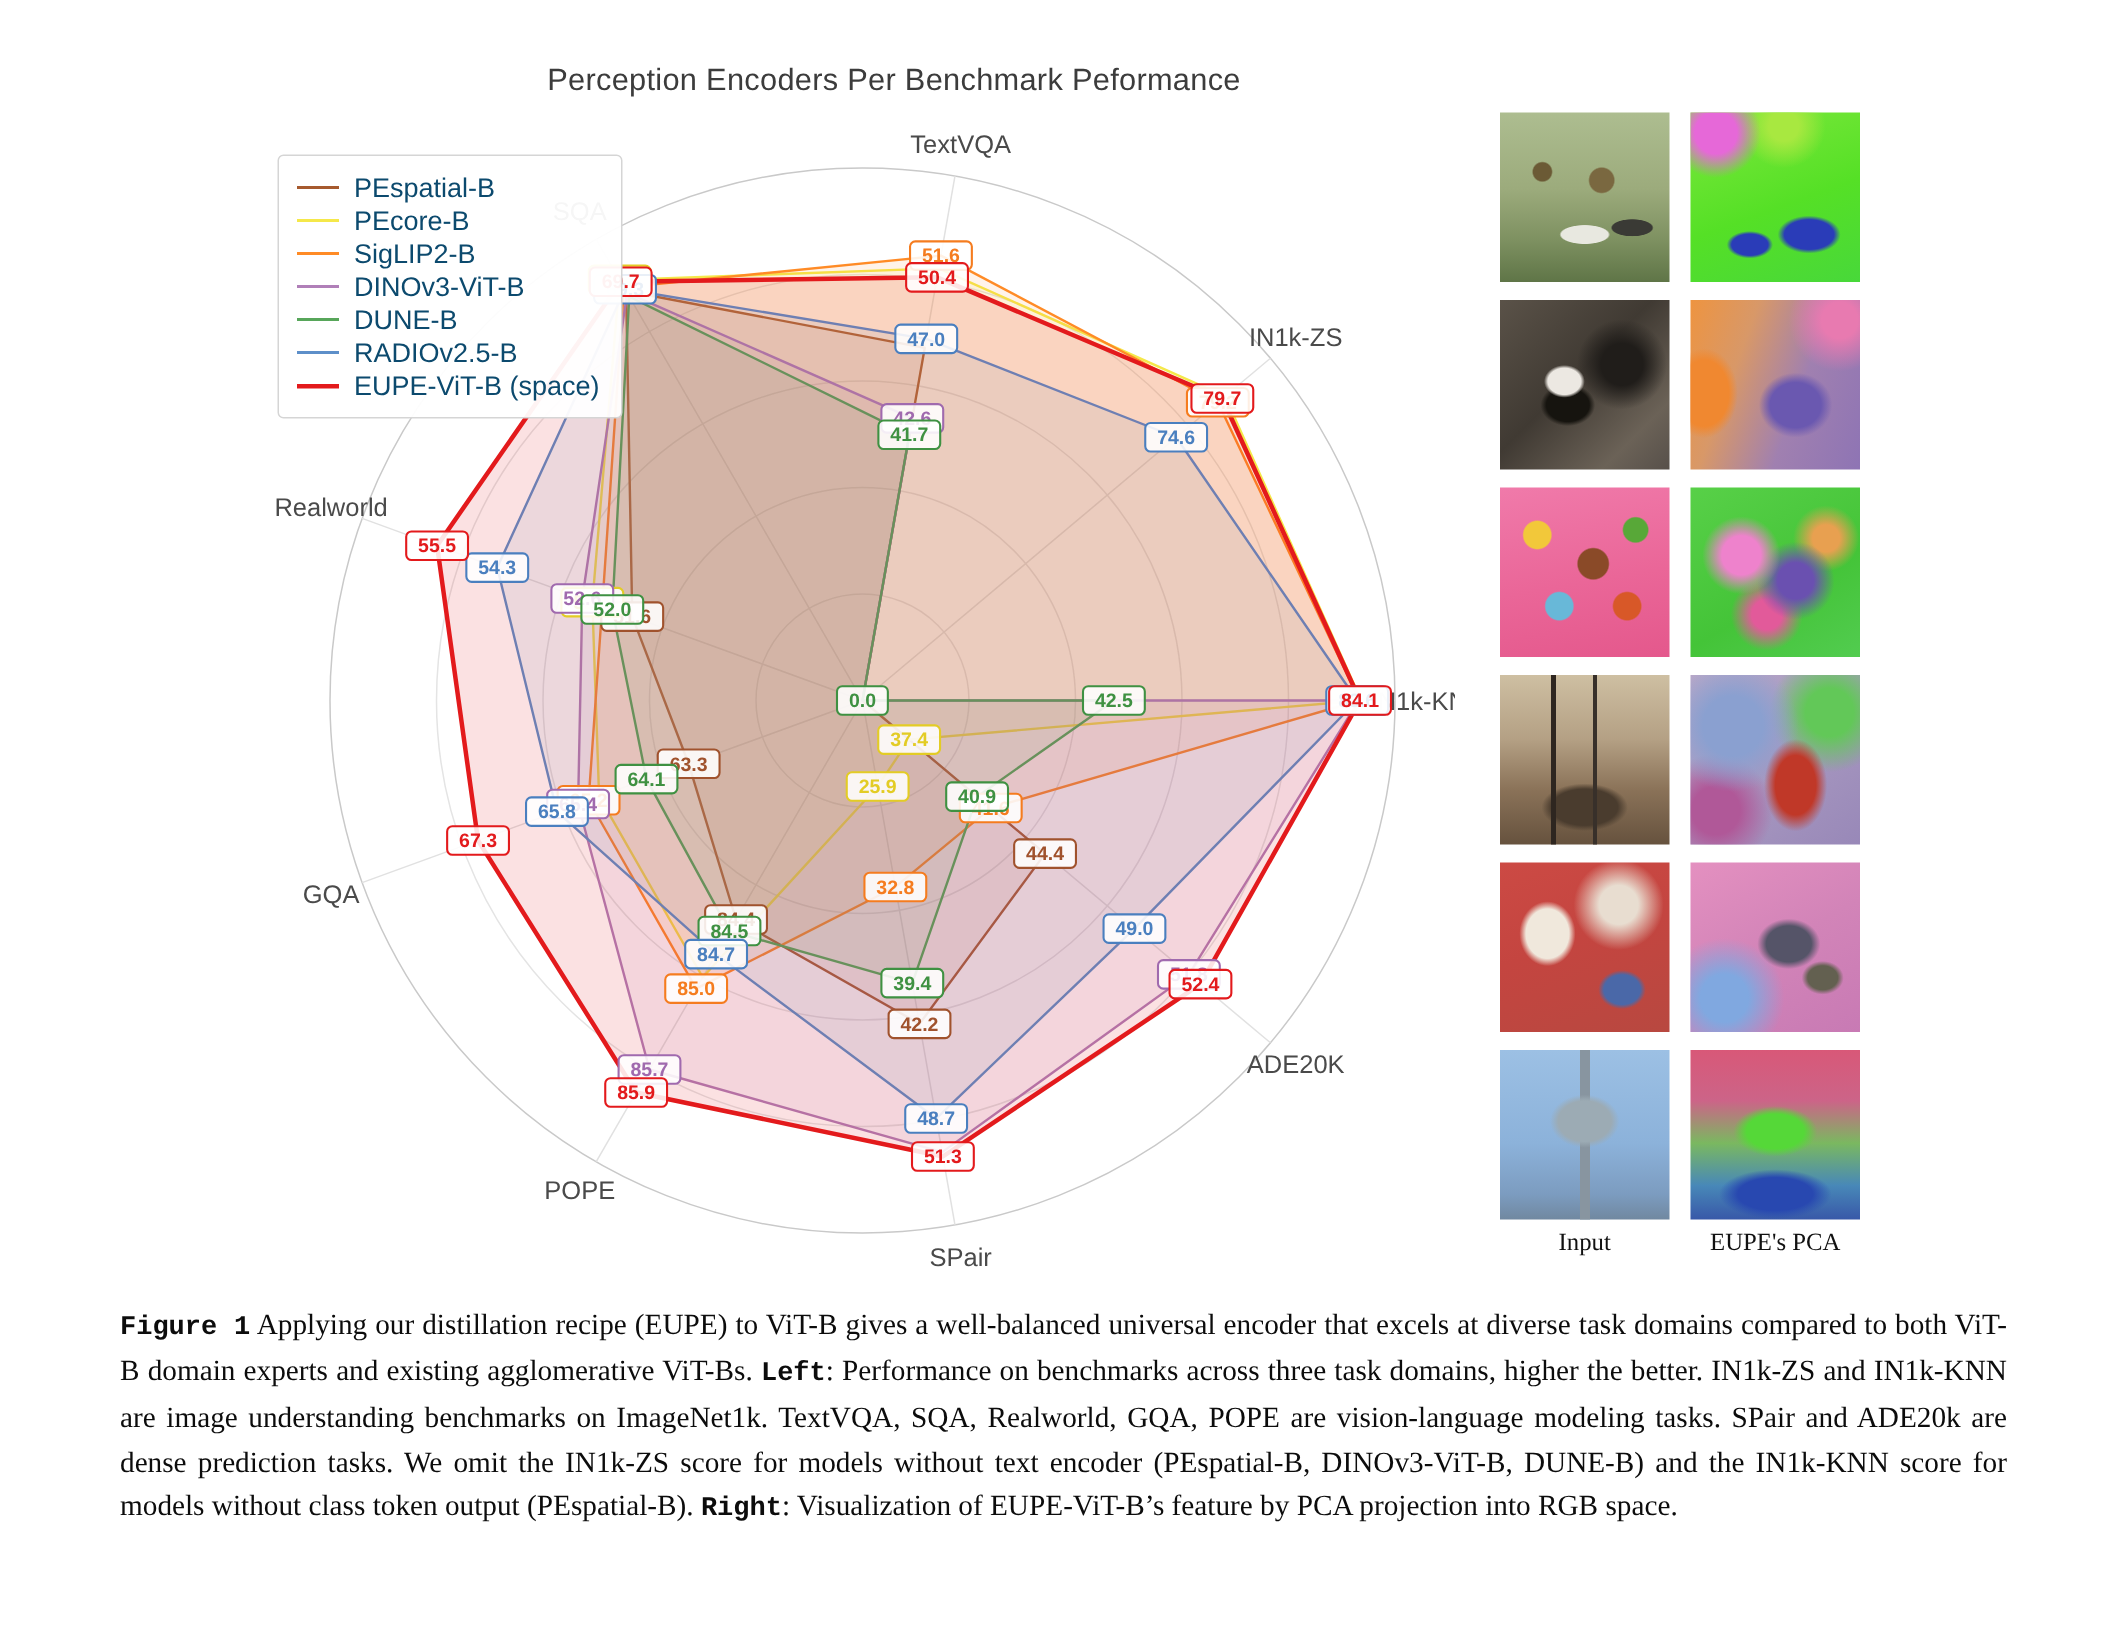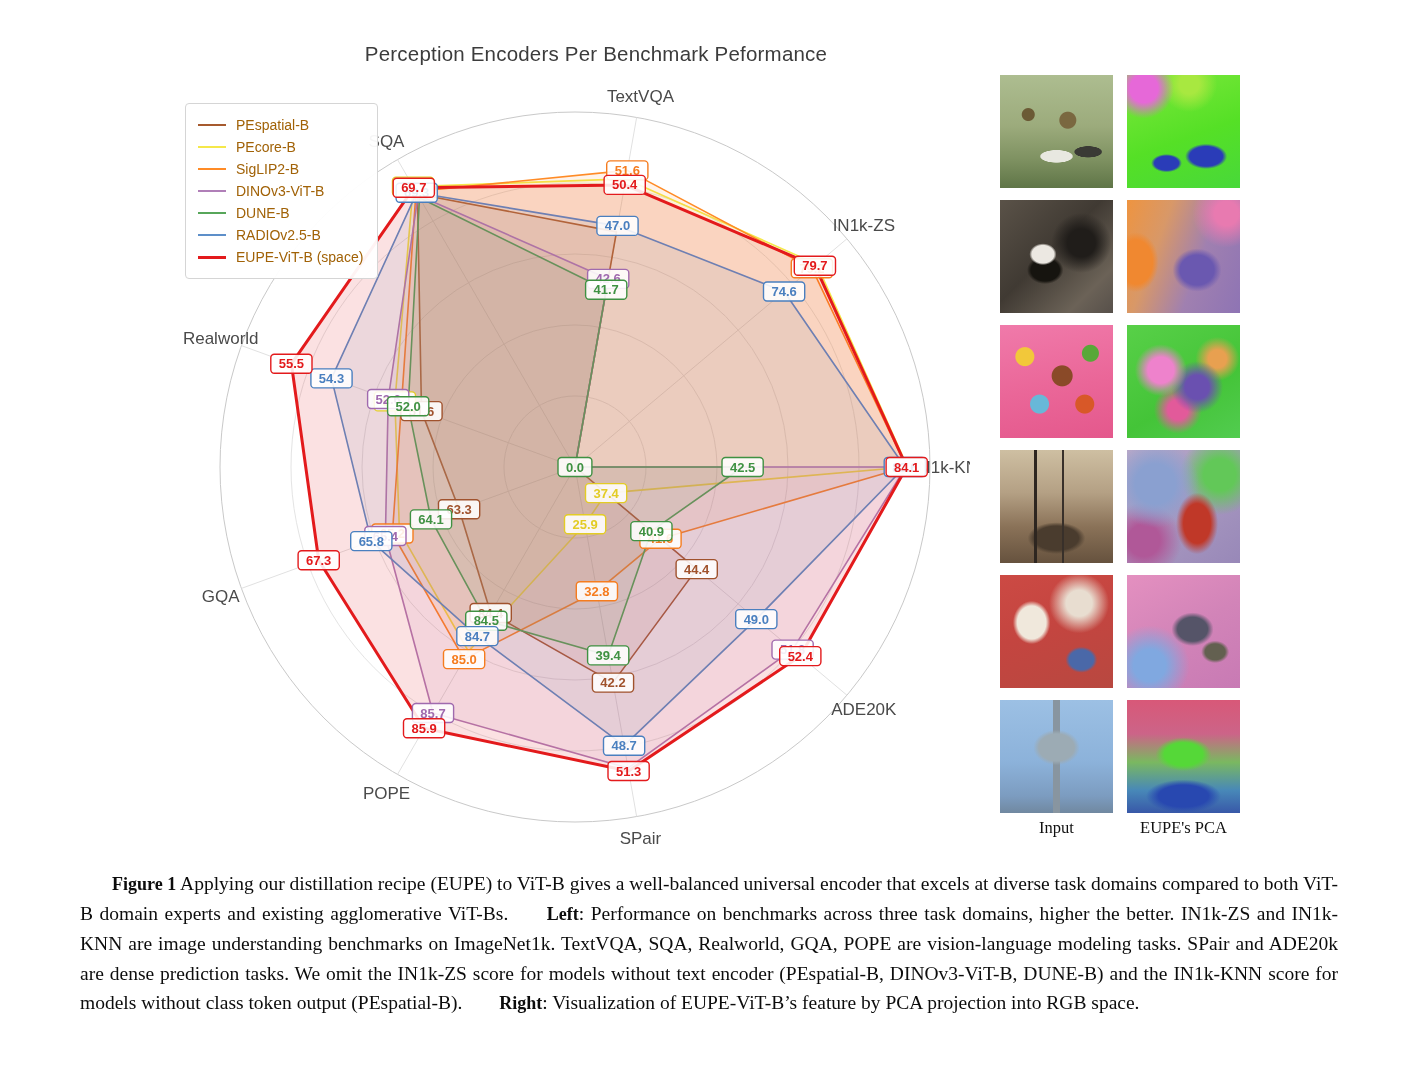--- a/index.html
+++ b/index.html
@@ -8,32 +8,32 @@
   .chart-title{position:absolute;left:196px;top:42px;width:800px;text-align:center;
     font-size:20.5px;color:#3c3c3c;letter-spacing:.2px;}
 
   #radar{position:absolute;left:0;top:0;}
   svg{font-family:"Liberation Sans",sans-serif;}
 
   .legend{position:absolute;left:185px;top:103px;background:rgba(255,255,255,.95);
     border:1.2px solid #d5d5d5;border-radius:4px;padding:10px 14px 10px 12px;z-index:5;}
   .legend-item{display:flex;align-items:center;height:22px;}
   .legend-swatch{width:28px;height:0;margin-right:10px;flex:none;}
-  .legend-label{font-size:14px;color:#a16207;white-space:nowrap;}
+  .legend-label{font-size:18px;color:#0c4a6e;white-space:nowrap;}
 
   .img-grid{position:absolute;left:1000px;top:75px;display:grid;
     grid-template-columns:113px 113px;grid-auto-rows:113px;gap:12px 14px;}
   .cell{width:113px;height:113px;}
   .grid-captions{position:absolute;left:1000px;top:818px;width:240px;display:grid;
     grid-template-columns:113px 113px;gap:0 14px;font-family:"Liberation Serif",serif;
     font-size:16.5px;color:#111;text-align:center;}
 
   .caption{position:absolute;left:80px;top:869px;width:1258px;text-align:justify;
     font-family:"Liberation Serif",serif;font-size:19.5px;line-height:29.2px;color:#0c0c0c;}
-  .cap-bold{font-family:Liberation Serif, serif;font-weight:bold;font-size:18px;margin-left:32px;}
+  .cap-bold{font-family:Liberation Mono, monospace;font-weight:bold;font-size:18px;}
 
   
   .r1c1{background:radial-gradient(circle at 25% 35%, #6b5a35 0 6px, transparent 7px),
     radial-gradient(circle at 60% 40%, #7a6840 0 8px, transparent 9px),
     radial-gradient(ellipse 26px 10px at 50% 72%, #e8e8e0 0 60%, transparent 65%),
     radial-gradient(ellipse 22px 9px at 78% 68%, #3a3a35 0 60%, transparent 65%),
     linear-gradient(180deg,#adbd90 0%,#9cab7c 45%,#7e9161 75%,#5f7547 100%);}
   .r1c2{background:radial-gradient(ellipse 30px 18px at 70% 72%, #2a3cb8 0 55%, transparent 70%),
     radial-gradient(ellipse 22px 13px at 35% 78%, #2a3cb8 0 55%, transparent 70%),
     radial-gradient(circle at 15% 12%, #e668d8 0 14px, transparent 30px),

